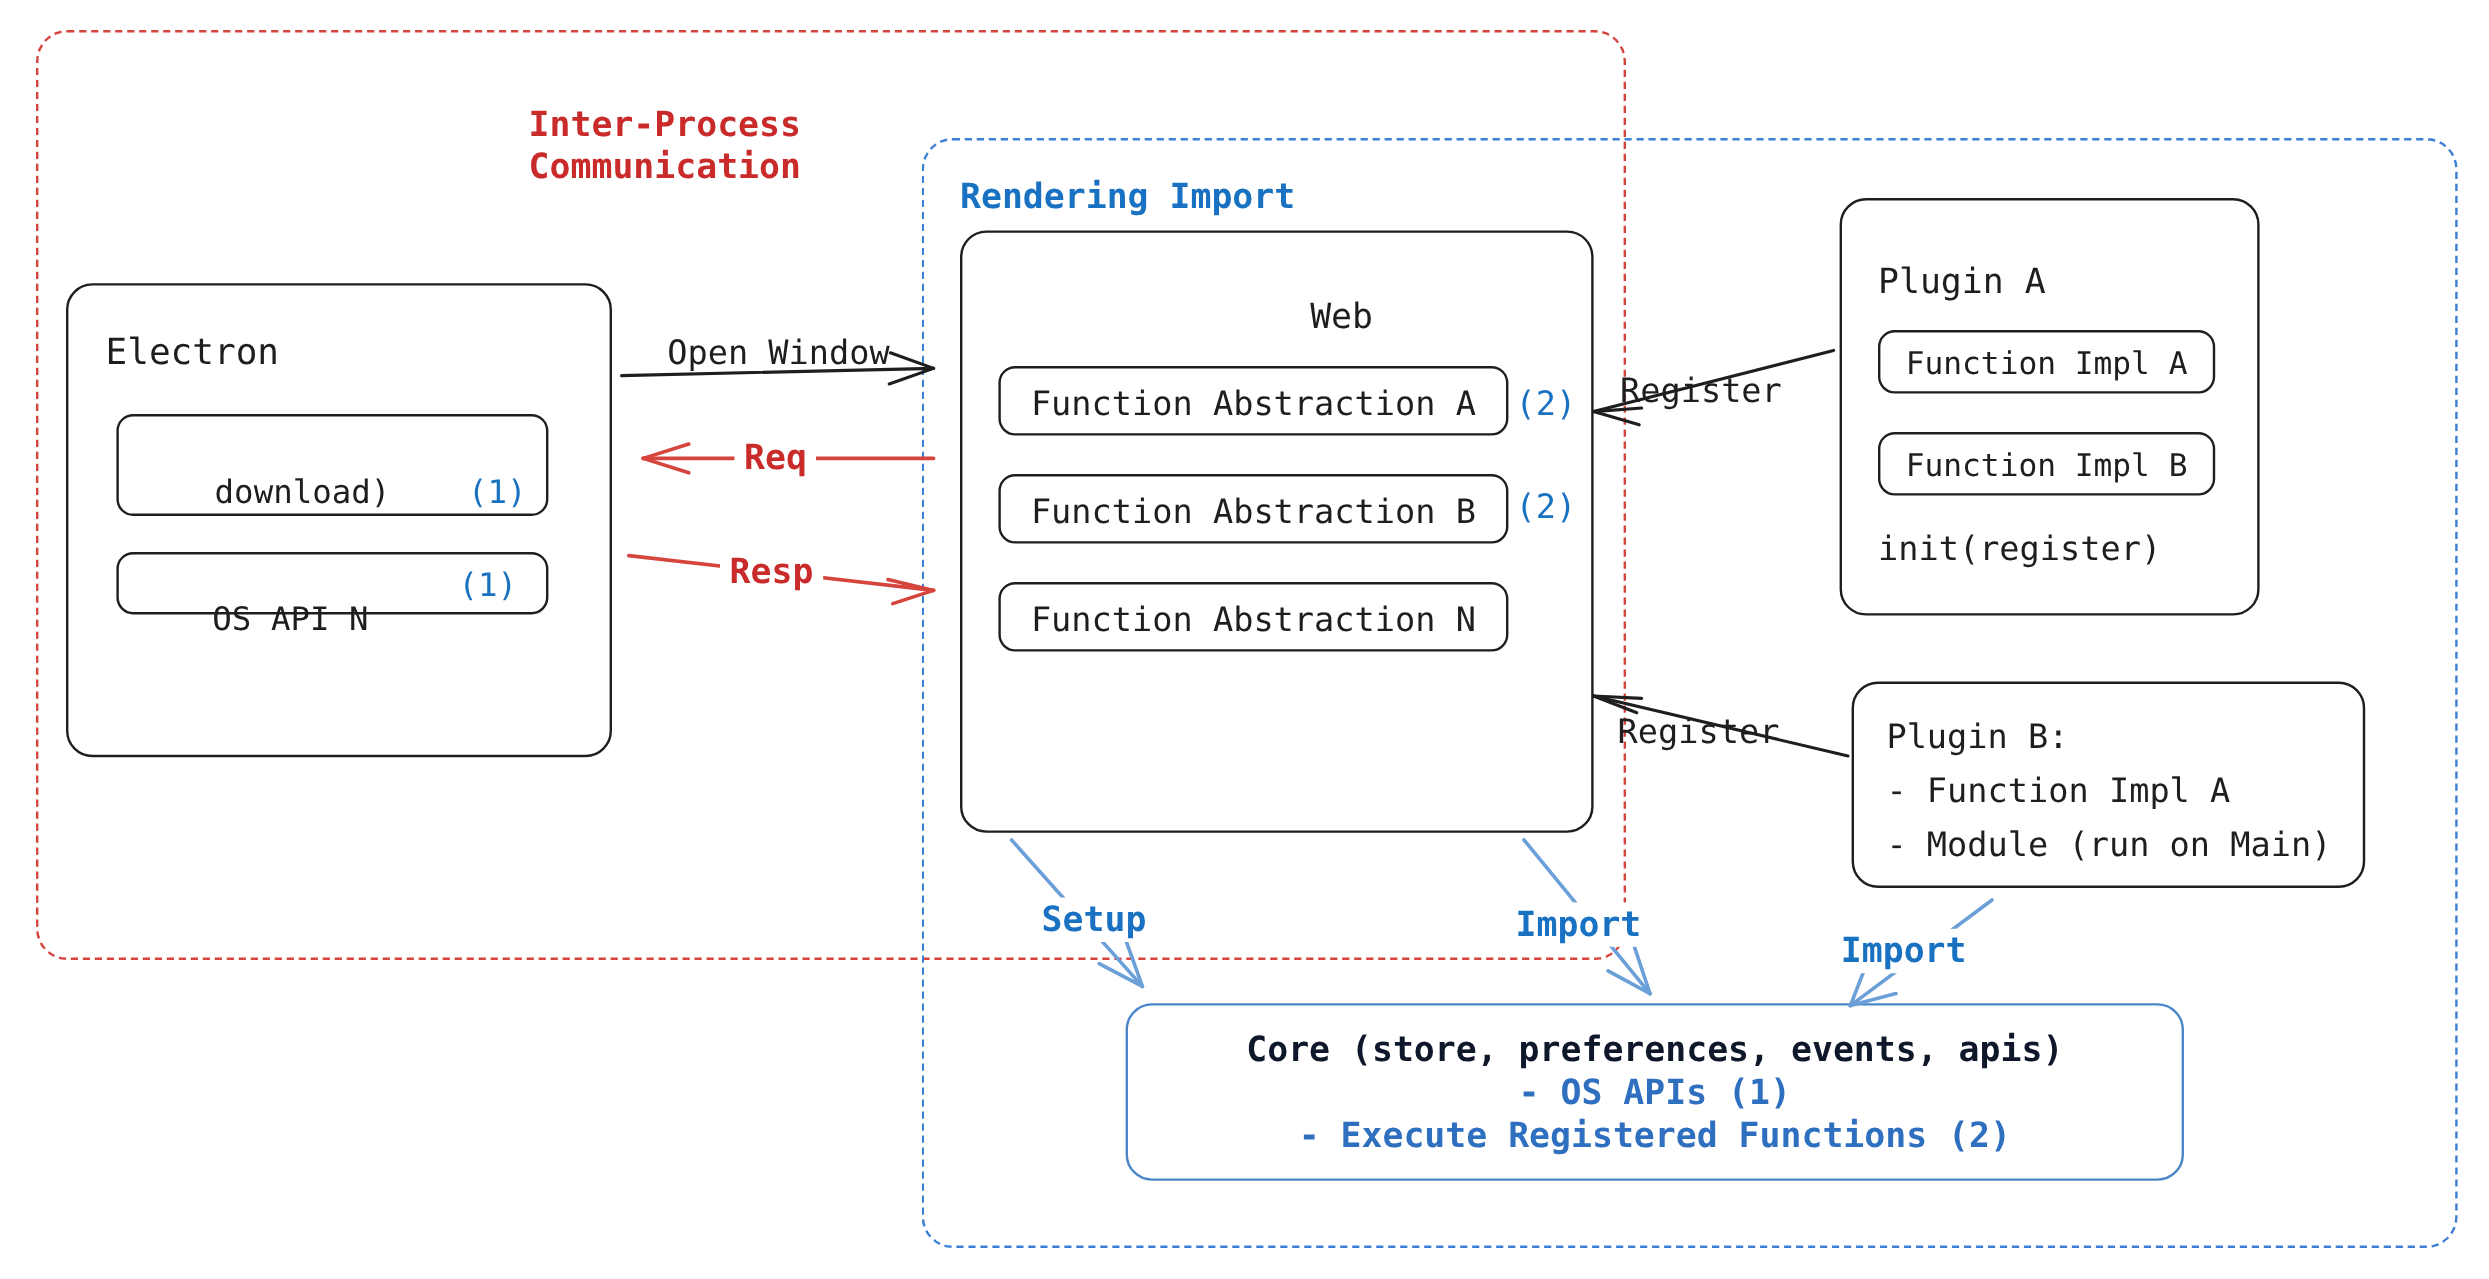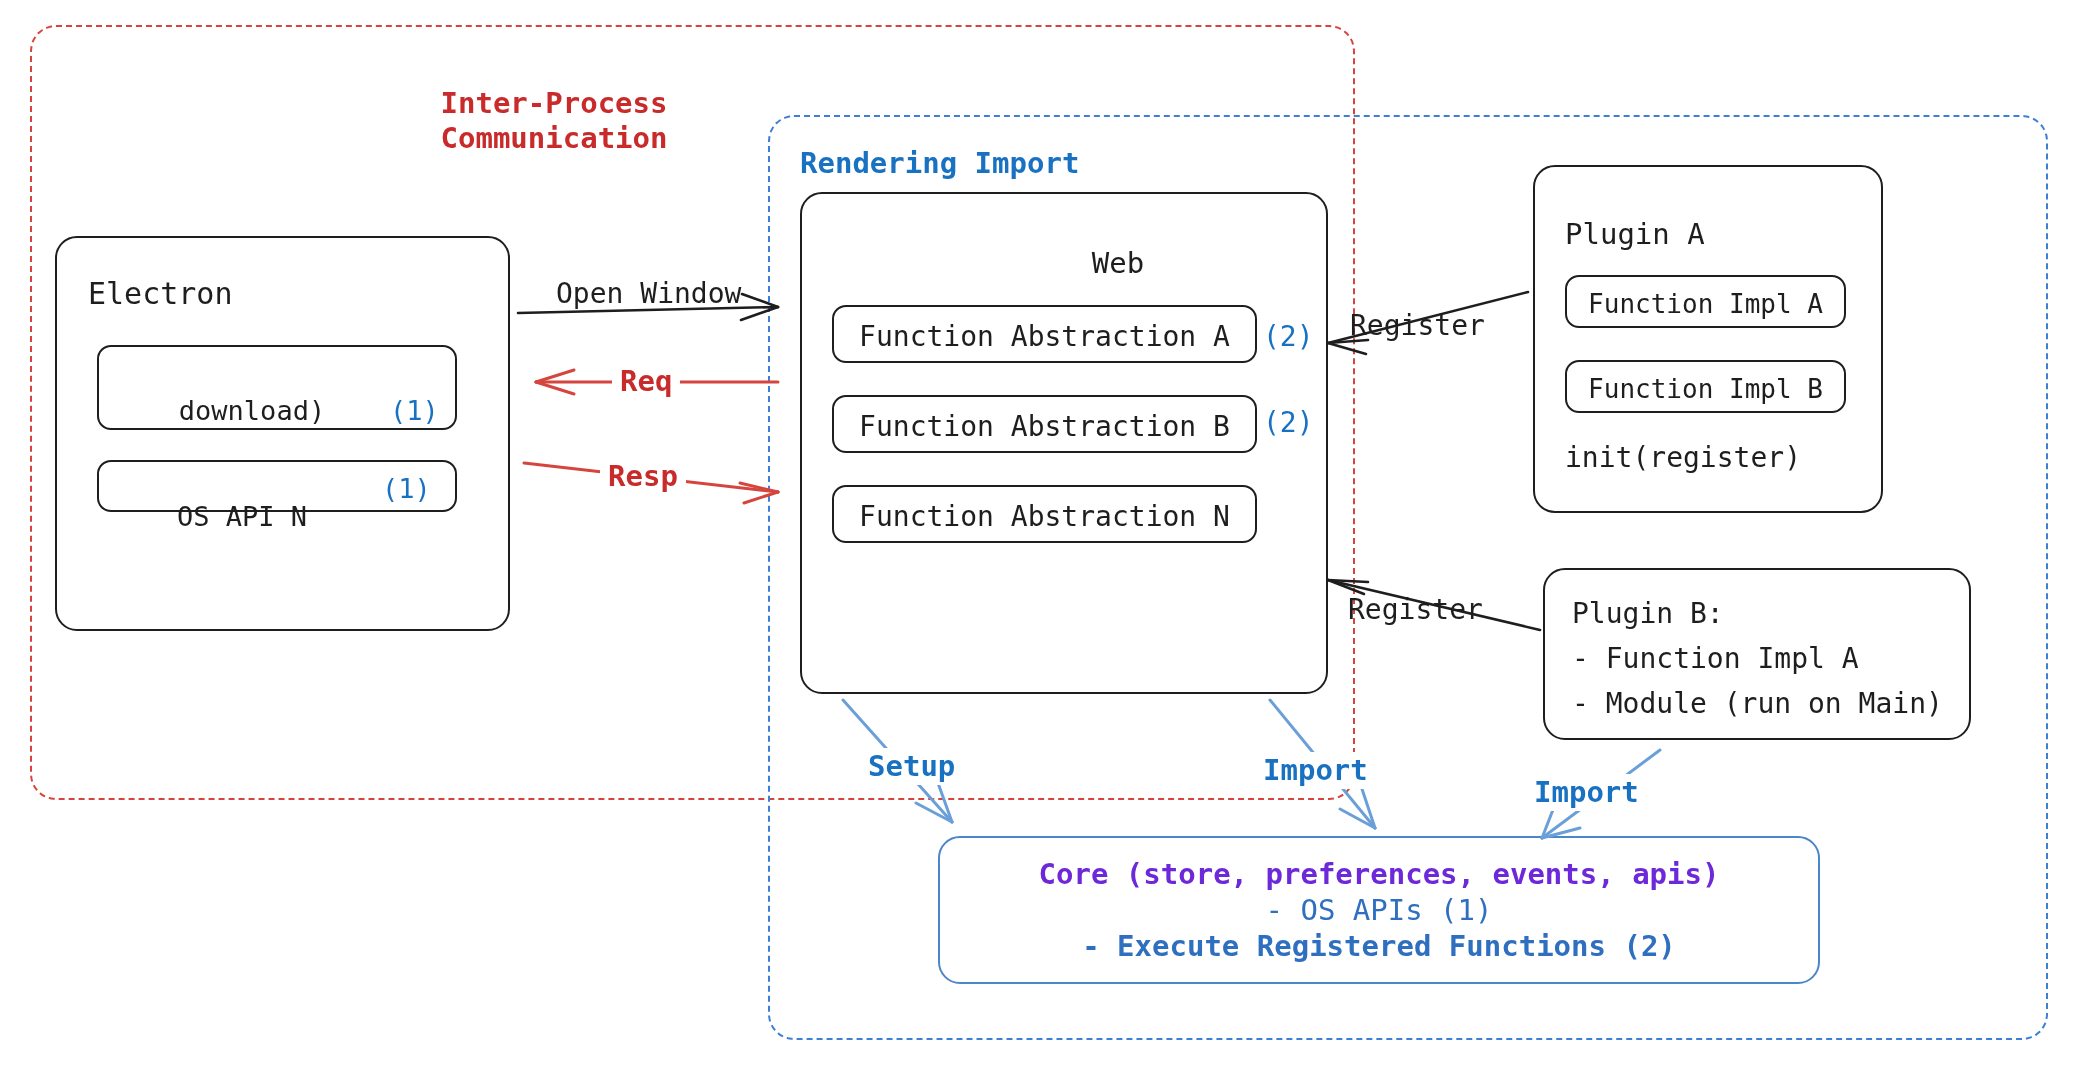--- a/index.html
+++ b/index.html
@@ -110,22 +110,22 @@
   <div class="lbl ctr" style="left:1565px;top:373px;width:281px;font-size:26px;">Function Impl B</div>
 
   <div class="lbl" style="left:1565px;top:440px;font-size:28px;">init(register)</div>
 
   <div class="box" style="left:1543px;top:568px;width:428px;height:172px;"></div>
   <div class="lbl" style="left:1572px;top:596px;font-size:28px;">Plugin B:</div>
   <div class="lbl" style="left:1572px;top:641px;font-size:28px;">- Function Impl A</div>
   <div class="lbl" style="left:1572px;top:686px;font-size:28px;">- Module (run on Main)</div>
 
   <div class="core-box" style="left:938px;top:836px;width:882px;height:148px;"></div>
-  <div class="lbl ctr" style="left:938px;top:856px;width:882px;font-size:29px;font-weight:700;color:#6d28d9;">Core (store, preferences, events, apis)</div>
-  <div class="lbl ctr" style="left:938px;top:892px;width:882px;font-size:29px;font-weight:400;color:#2f6fc0;">- OS APIs (1)</div>
+  <div class="lbl ctr" style="left:938px;top:856px;width:882px;font-size:29px;font-weight:700;color:#0f172a;">Core (store, preferences, events, apis)</div>
+  <div class="lbl ctr" style="left:938px;top:892px;width:882px;font-size:29px;font-weight:700;color:#2f6fc0;">- OS APIs (1)</div>
   <div class="lbl ctr" style="left:938px;top:928px;width:882px;font-size:29px;font-weight:700;color:#2f6fc0;">- Execute Registered Functions (2)</div>
 
   <svg class="svg-layer" viewBox="0 0 2074 1066">
 
     <g stroke="#1e1e1e" stroke-width="2.6" fill="none" stroke-linecap="round">
       <path d="M518 313 L778 307"></path>
       <path d="M778 307 L742 294"></path>
       <path d="M778 307 L741 320"></path>
     </g>
 

